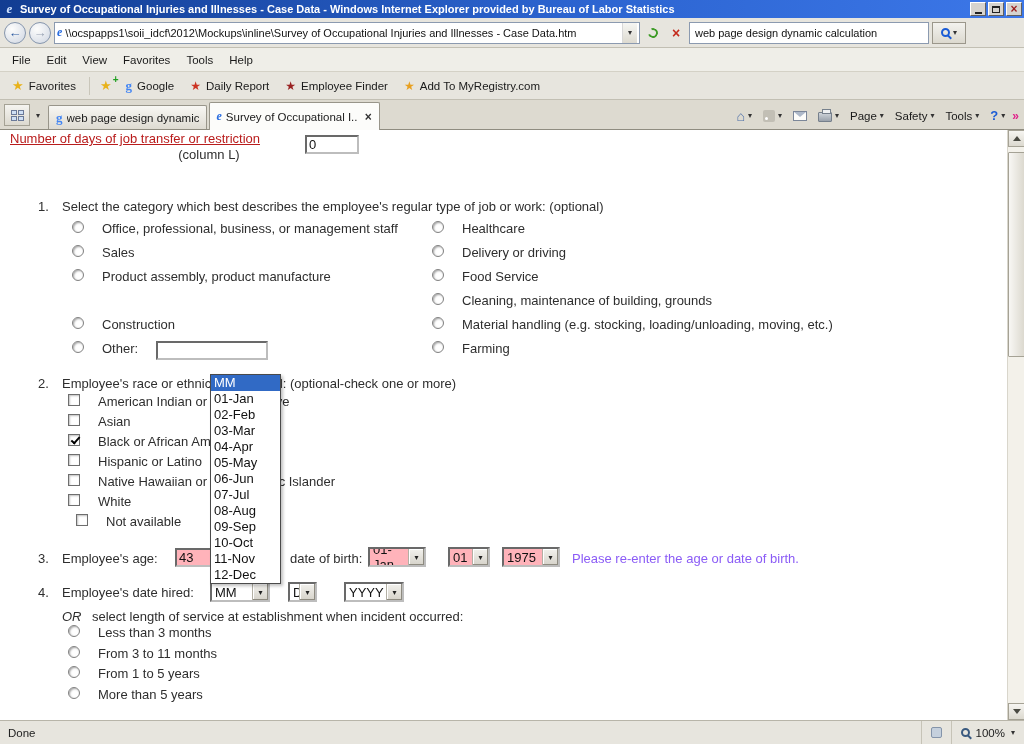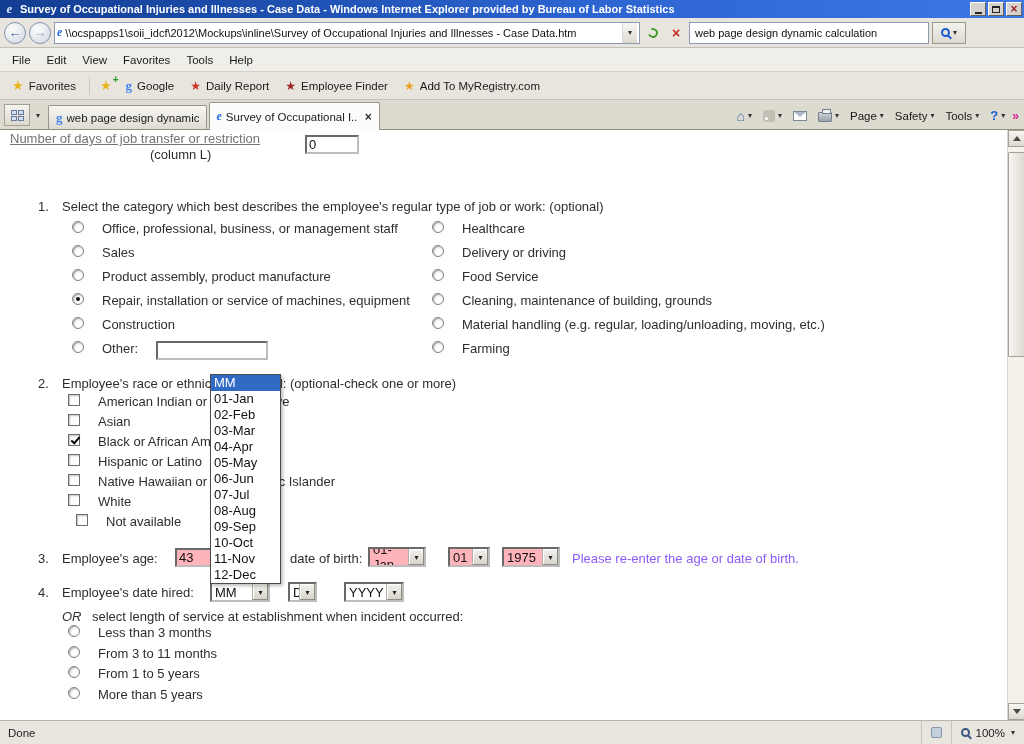--- a/index.html
+++ b/index.html
@@ -68,21 +68,21 @@
   .mail-ico{width:14px;height:10px;background:#fdfdfa;border:1px solid #7c8799;position:relative;}
   .mail-ico::after{content:"";position:absolute;left:0;top:0;border-left:6px solid transparent;border-right:6px solid transparent;border-top:5px solid #aeb9c9;}
   .print-ico{width:14px;height:10px;position:relative;background:linear-gradient(#cfd4da,#9aa2ac);border:1px solid #76808c;border-radius:1px;margin-top:3px;}
   .print-ico::after{content:"";position:absolute;left:3px;top:-4px;width:7px;height:3px;background:#eef0f2;border:1px solid #76808c;}
   .help-ico{color:#1b5cd6;font-weight:bold;font-size:13px;}
   .chev{color:#e0218a;font-weight:bold;font-size:12px;margin:0 3px 6px 2px;}
 
   
   .content{flex:1;background:#fff;position:relative;overflow:hidden;font-size:13px;color:#2e2e2e;}
   .abs{position:absolute;white-space:nowrap;}
-  a.link{color:#737373;text-decoration:underline;}
+  a.link{color:#b91c1c;text-decoration:underline;}
   .txt{position:absolute;border:2px inset #bdbdbd;background:#fff;font:13px "Liberation Sans",sans-serif;color:#111;padding:0 2px;}
   .txt.inline{position:static;}
   .txt.pink{background:#ffb3ba;}
   .row{position:absolute;display:flex;align-items:flex-start;gap:18px;height:16px;white-space:nowrap;}
   .rb{width:12px;height:12px;border-radius:50%;background:#fff;border:1px solid #818181;box-shadow:inset 1px 1px 2px rgba(0,0,0,.35);position:relative;flex:0 0 12px;}
   .rb.on::after{content:"";position:absolute;left:3px;top:3px;width:4px;height:4px;border-radius:50%;background:#111;}
   .cb{width:12px;height:12px;background:#fff;border:1px solid #6e6e6e;box-shadow:inset 1px 1px 2px rgba(0,0,0,.25);position:relative;flex:0 0 12px;}
   .cb.on::after{content:"";position:absolute;left:2px;top:2px;width:7px;height:3px;border-left:2px solid #000;border-bottom:2px solid #000;transform:rotate(-48deg);}
   .combo{position:absolute;height:20px;border:2px inset #bdbdbd;background:#fff;display:flex;align-items:stretch;}
   .combo .val{flex:1;padding:1px 3px;overflow:hidden;font-size:13px;display:flex;align-items:center;color:#111;}
@@ -243,41 +243,37 @@
           <span class="dd">▾</span>
         </div>
     </div>
     <div class="chev">»</div>
   </div>
 
   <div class="content">
 
     <a class="abs link" style="left:10px;top:1px">Number of days of job transfer or restriction</a>
     <input class="txt" style="left: 305px; top: 5px; width: 54px; height: 19px;" value="0">
-    <span class="abs" style="left:150px;top:17px;width:118px;text-align:left">(column L)</span>
+    <span class="abs" style="left:150px;top:17px;width:118px;text-align:center">(column L)</span>
 
     <span class="abs" style="left:38px;top:69px">1.</span>
     <span class="abs" style="left:62px;top:69px">Select the category which best describes the employee's regular type of job or work: (optional)</span>
 
     <div class="row" style="left:72px;top:91px">
         <span class="rb"></span>
         <span>Office, professional, business, or management staff</span>
       </div>
     <div class="row" style="left:72px;top:115px">
         <span class="rb"></span>
         <span>Sales</span>
       </div>
     <div class="row" style="left:72px;top:139px">
         <span class="rb"></span>
         <span>Product assembly, product manufacture</span>
       </div>
-    <div class="row" style="left:72px;top:163px">
-        <span class="rb on"></span>
-        <span>Repair, installation or service of machines, equipment</span>
-      </div>
     <div class="row" style="left:72px;top:187px">
         <span class="rb"></span>
         <span>Construction</span>
       </div>
     <div class="row" style="left:72px;top:211px">
         <span class="rb"></span>
         <span>Other:</span>
         <input class="txt inline" style="width: 112px; height: 19px;">
       </div>
 
@@ -292,21 +288,21 @@
     <div class="row" style="left:432px;top:139px">
         <span class="rb"></span>
         <span>Food Service</span>
       </div>
     <div class="row" style="left:432px;top:163px">
         <span class="rb"></span>
         <span>Cleaning, maintenance of building, grounds</span>
       </div>
     <div class="row" style="left:432px;top:187px">
         <span class="rb"></span>
-        <span>Material handling (e.g. regular, loading/unloading, moving, etc.)</span>
+        <span>Material handling (e.g. stocking, loading/unloading, moving, etc.)</span>
       </div>
     <div class="row" style="left:432px;top:211px">
         <span class="rb"></span>
         <span>Farming</span>
       </div>
 
     <span class="abs" style="left:38px;top:246px">2.</span>
     <span class="abs" style="left:62px;top:246px">Employee's race or ethnic background: (optional-check one or more)</span>
 
     <div class="row" style="left:68px;top:264px">

